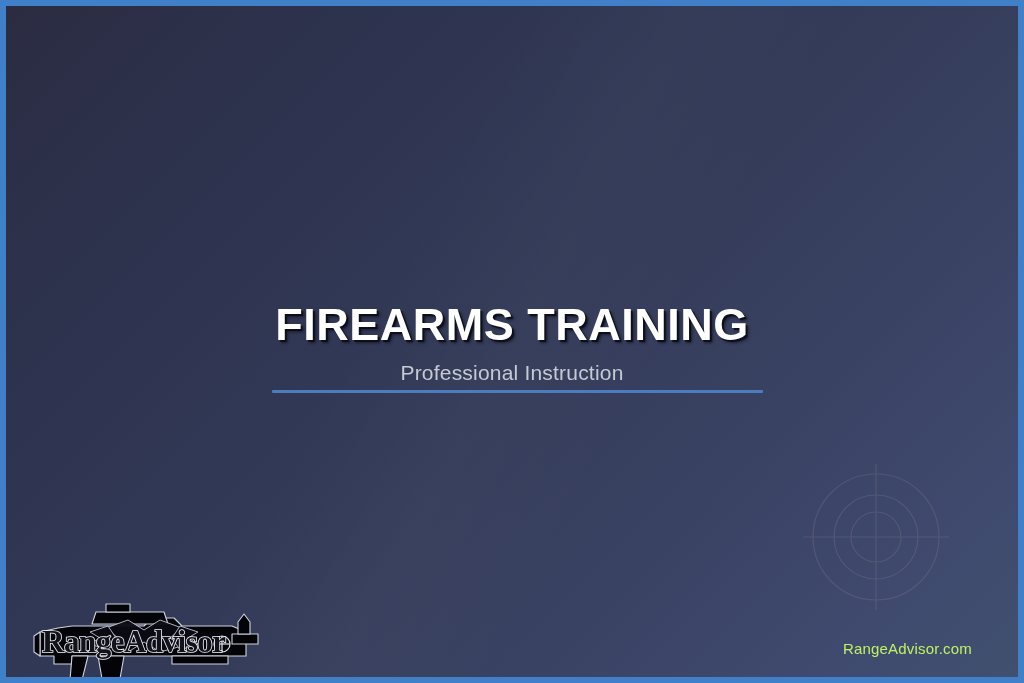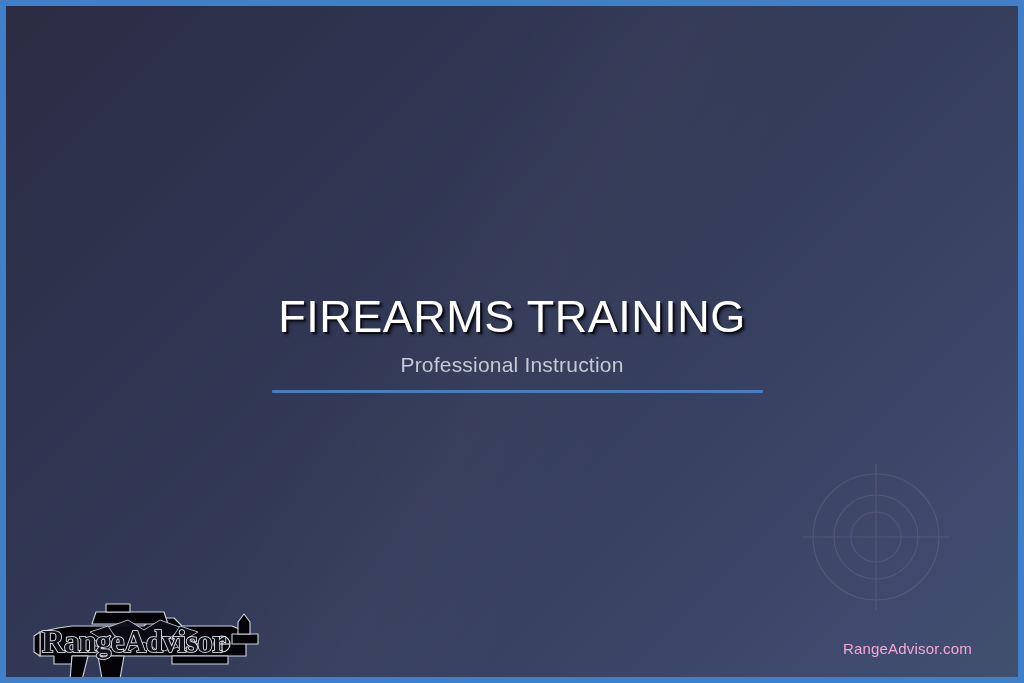--- a/index.html
+++ b/index.html
@@ -40,23 +40,23 @@
 
   
   #center-block {
     position: absolute;
     left: 0;
     right: 0;
     top: 285px;
     text-align: center;
   }
   #title {
-    margin: 0;
+    margin: 8px;
     font-size: 45px;
-    font-weight: 400;
+    font-weight: 700;
     letter-spacing: 0.5px;
     color: #ffffff;
     line-height: 52px;
     text-shadow: 2px 2px 0 rgba(10,12,22,0.85),
                  3px 3px 3px rgba(5,6,12,0.55);
     white-space: nowrap;
   }
   #subtitle {
     margin: 9px 0 0 0;
     font-size: 21px;
@@ -95,21 +95,21 @@
     height: 98px;
   }
   #logo svg { display: block; }
 
   
   #site-url {
     position: absolute;
     right: 46px;
     bottom: 20px;
     font-size: 15px;
-    color: #f9a8d4;
+    color: #bef264;
     letter-spacing: 0.2px;
     white-space: nowrap;
   }
 </style>
 </head>
 <body>
 
 <div id="slide">
 
   <div id="bg"></div>

